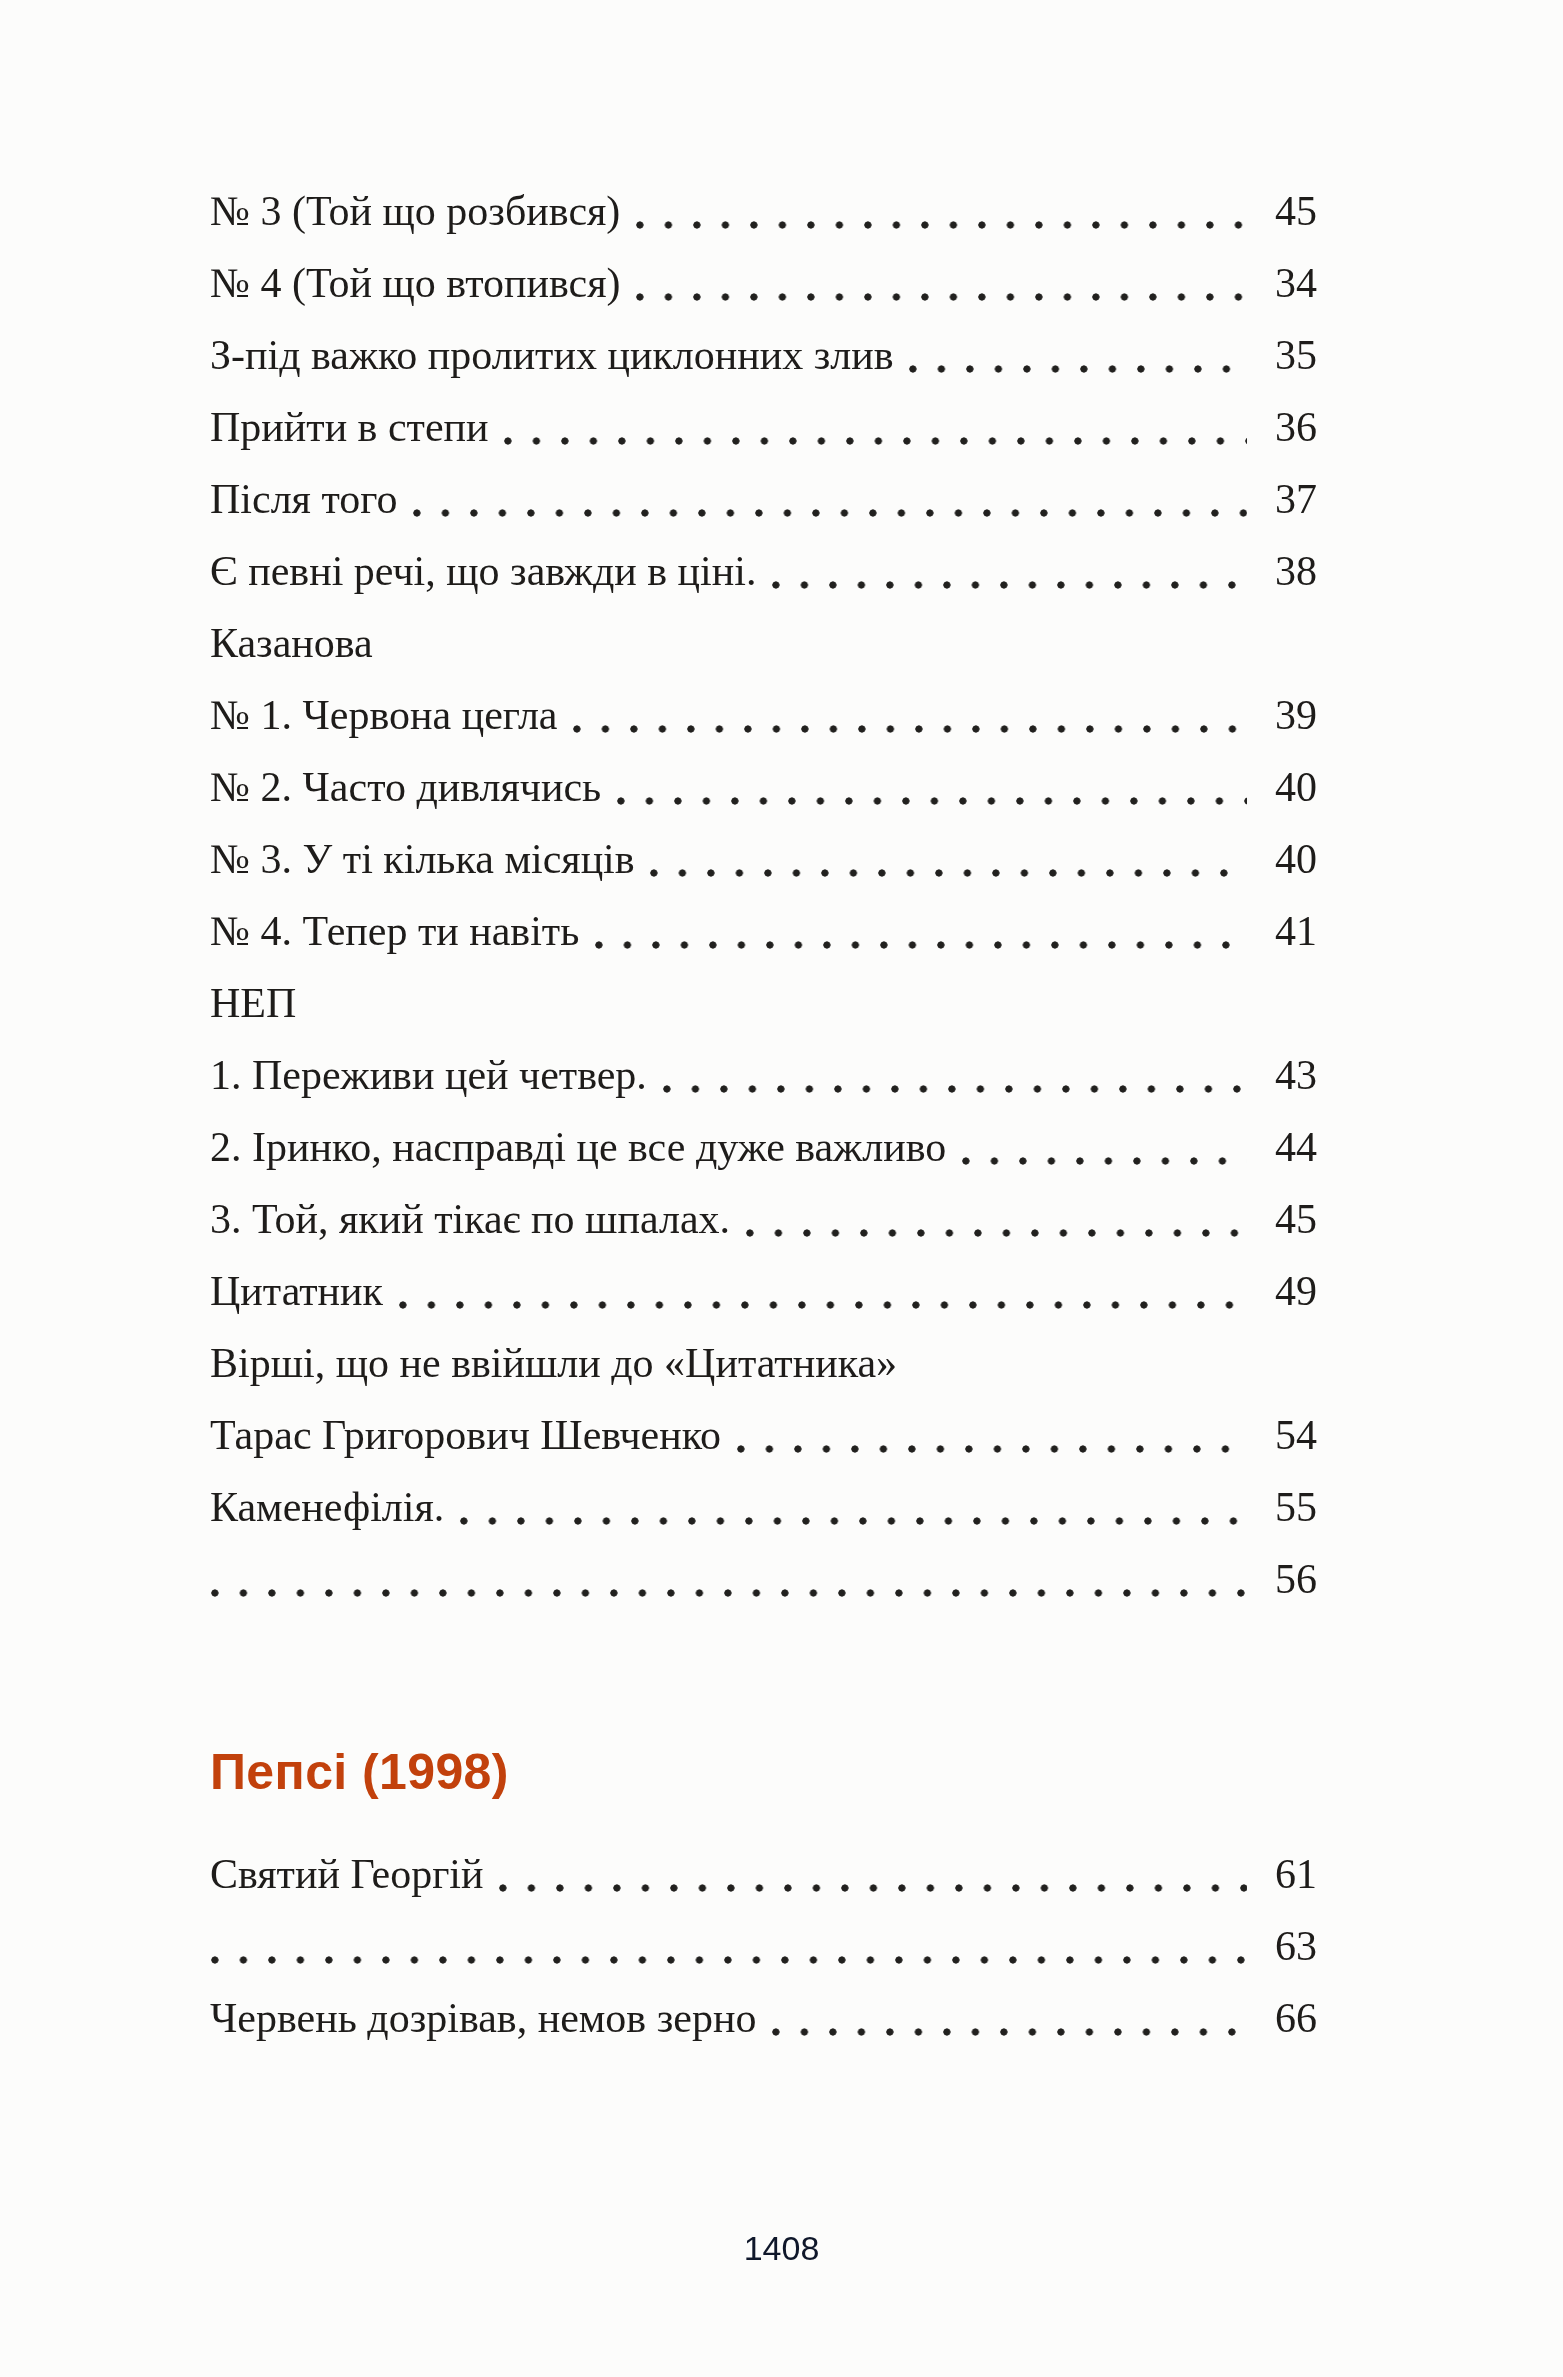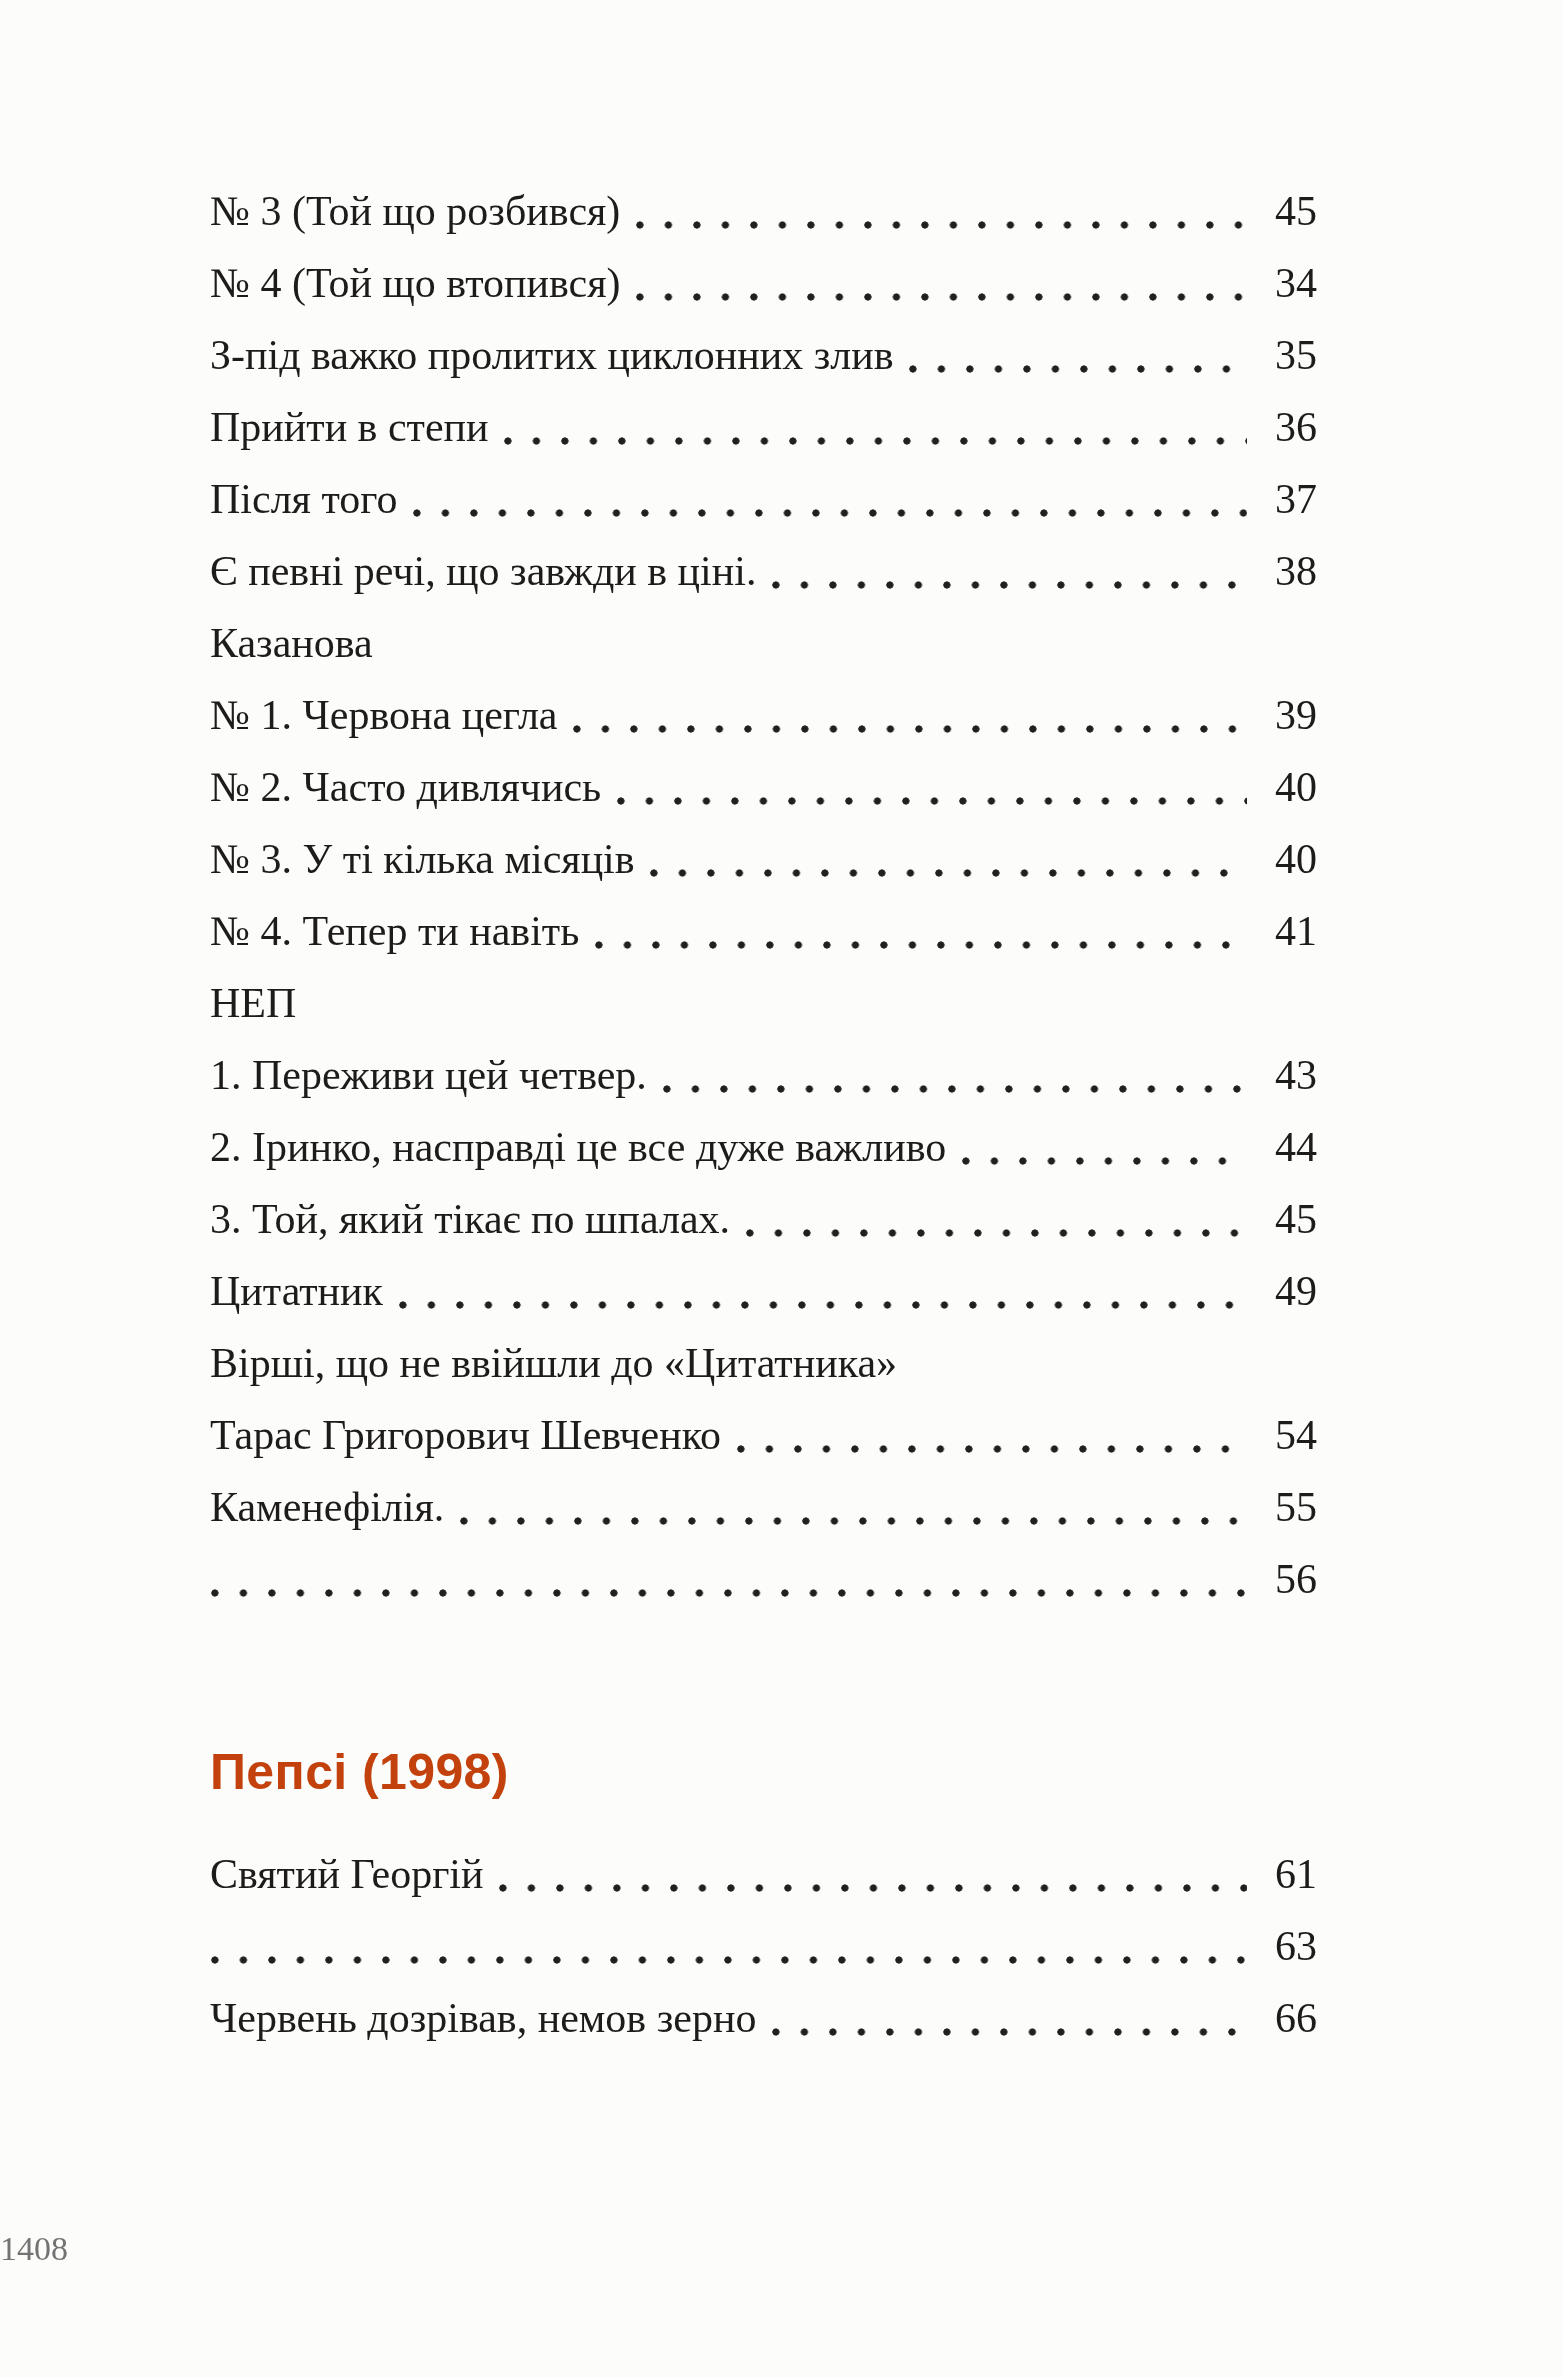--- a/index.html
+++ b/index.html
@@ -68,24 +68,25 @@
     margin-top: 112px;
     margin-bottom: 21px;
     color: #c2410c;
     letter-spacing: 0.4px;
   }
   .page-footer {
     position: absolute;
     top: 2224px;
     left: 0;
     width: 100%;
-    font-family: Liberation Serif, serif;
+    text-align: center;
+    font-family: Liberation Sans, sans-serif;
     font-size: 34px;
     line-height: 49px;
-    color: #737373;
+    color: #0f172a;
   }
 </style>
 </head>
 <body>
 
 <div class="page">
   <div class="toc" id="toc-root">
       <div class="toc-row">
     <span class="toc-title">№ 3 (Той що розбився)</span>
     <span class="toc-leader"></span>

